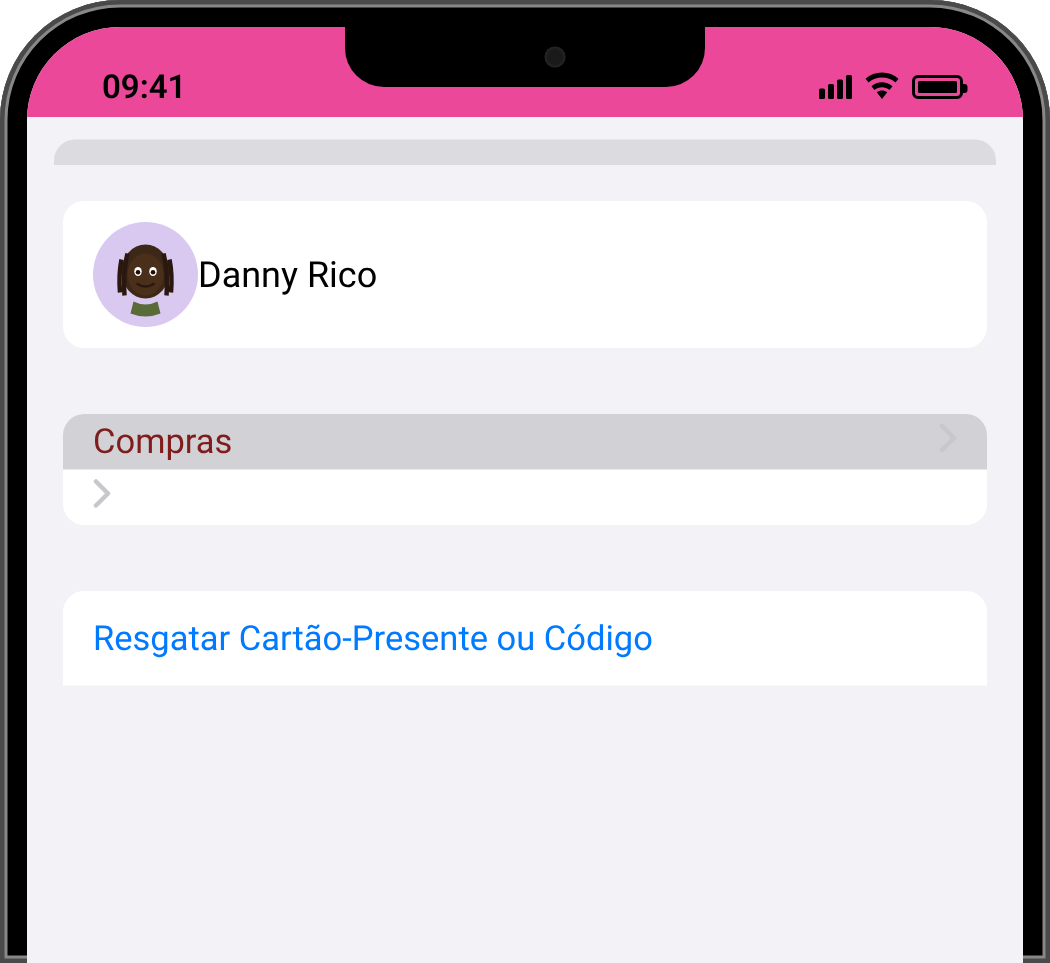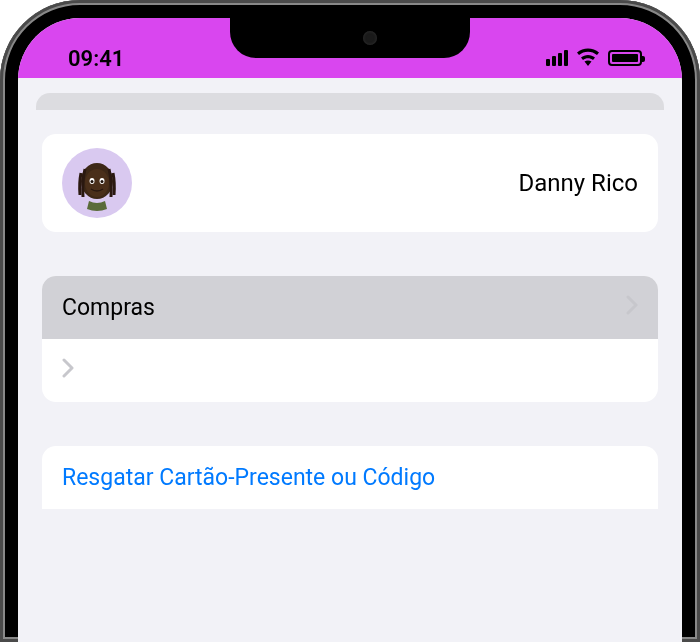--- a/index.html
+++ b/index.html
@@ -61,21 +61,21 @@
       margin-left: 40px;
       box-shadow: inset 0 0 3px #333;
     }
     
     .status-bar {
       height: 60px;
       display: flex;
       justify-content: space-between;
       align-items: center;
       padding: 20px 40px 0 50px;
-      background: #d946ef;
+      background: #ec4899;
     }
     
     .status-time {
       font-size: 22px;
       font-weight: 600;
       color: #000;
     }
     
     .status-icons {
       display: flex;
@@ -173,23 +173,21 @@
     .content-area {
       padding: 0 24px;
     }
     
     .profile-card {
       background: #fff;
       border-radius: 14px;
       padding: 14px 20px;
       display: flex;
       align-items: center;
-      gap: 18px;
       margin-top: 24px;
-      justify-content: space-between;
     }
     
     .avatar {
       width: 70px;
       height: 70px;
       border-radius: 50%;
       background: #d9c9f0;
       display: flex;
       align-items: center;
       justify-content: center;
@@ -223,23 +221,23 @@
       background: #fff;
       border-radius: 14px;
       margin-top: 44px;
       overflow: hidden;
     }
     
     .list-item {
       display: flex;
       align-items: center;
       justify-content: space-between;
-      padding: 18px 20px;
+      padding: 5px 20px;
       font-size: 23px;
-      color: #000000;
+      color: #7f1d1d;
       position: relative;
     }
     
     .list-item.highlighted {
       background: #d1d1d6;
     }
     
     .list-item:not(:last-child)::after {
       content: '';
       position: absolute;

